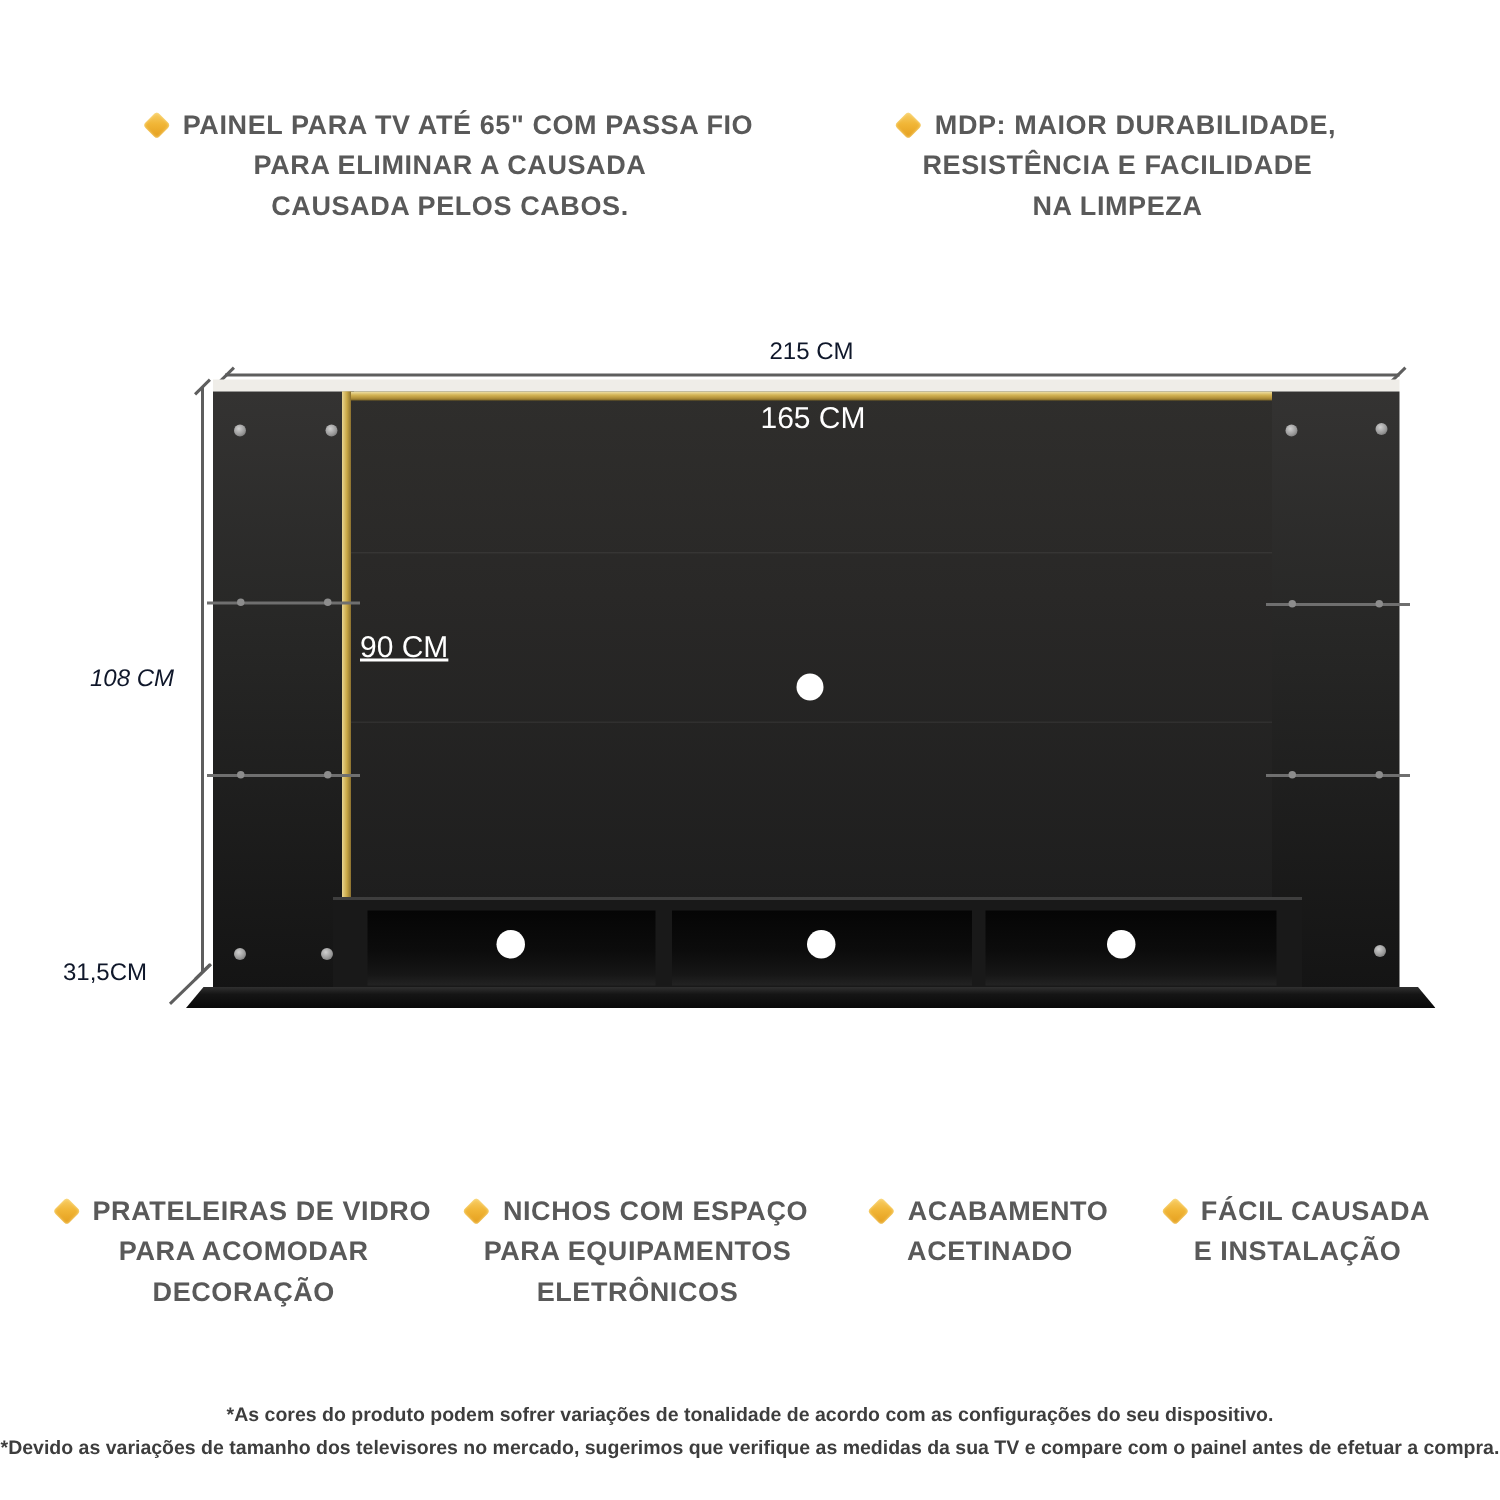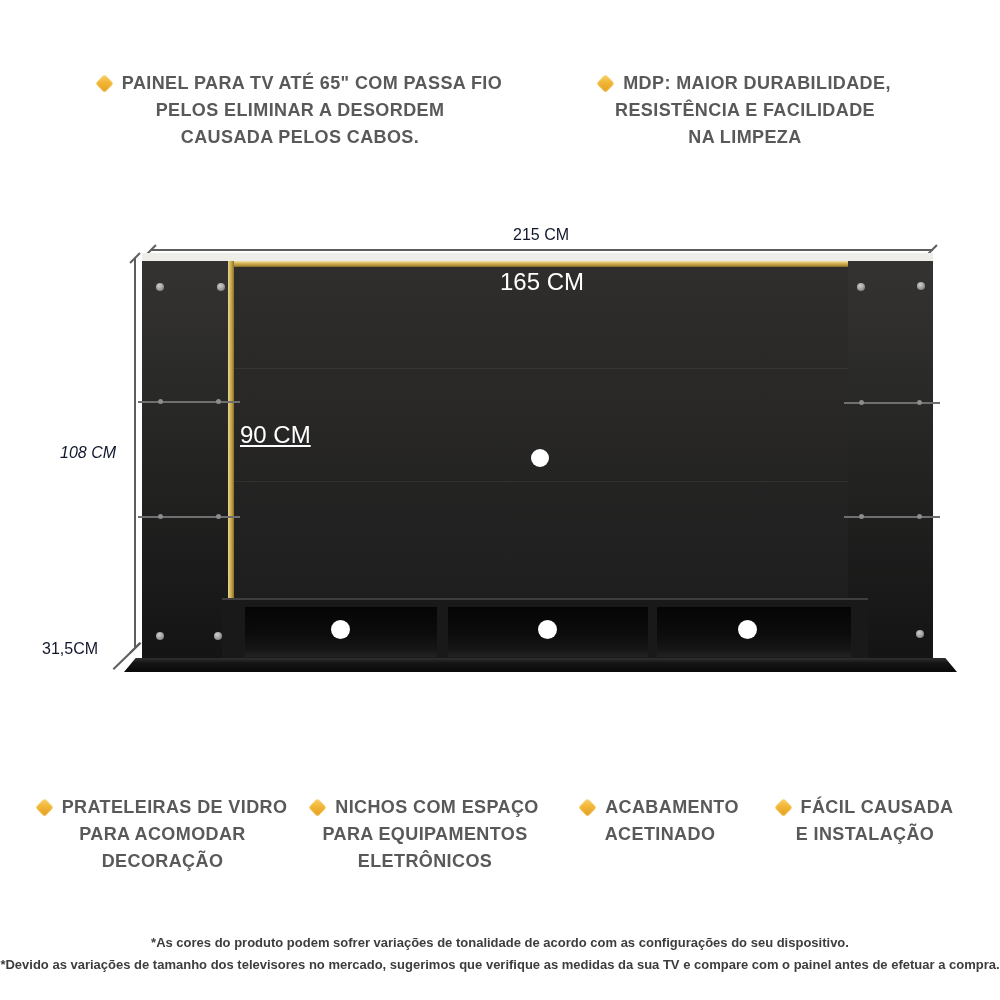--- a/index.html
+++ b/index.html
@@ -21,21 +21,21 @@
   .dim-h::before,.dim-h::after{content:'';position:absolute;width:14px;height:2px;
       background:#5e5e5e;transform:rotate(-45deg);top:0;}
   .dim-h::before{left:-6px}.dim-h::after{right:-6px}
   .dim-v{position:absolute;width:2px;background:#5e5e5e;}
   .dim-v::before,.dim-v::after{content:'';position:absolute;width:14px;height:2px;
       background:#5e5e5e;transform:rotate(-45deg);left:-6px;}
   .dim-v::before{top:-1px}.dim-v::after{bottom:-1px}
   .depth-tick{position:absolute;width:38px;height:2px;background:#5e5e5e;transform:rotate(-44deg);}
 
   
-  .panel-label{position:absolute;color:#ffffff;font-size:24px;white-space:nowrap;}
+  .panel-label{position:absolute;color:#ffffff;font-size:20px;white-space:nowrap;}
   .top-strip{position:absolute;left:142px;top:253px;width:791px;height:8px;background:#efede8;}
   .side-panel{position:absolute;top:261px;height:399px;
       background:linear-gradient(180deg,#343332 0%,#272726 40%,#141414 100%);}
   .inner-panel{position:absolute;left:234px;top:261px;width:614px;height:339px;
       background:linear-gradient(180deg,#2f2e2c 0%,#292827 40%,#1e1e1e 100%);}
   .seam{position:absolute;left:234px;width:614px;height:1px;background:rgba(255,255,255,.06);}
   .led-h{position:absolute;left:228px;top:261px;width:620px;height:6px;
       background:linear-gradient(180deg,#f0e3ab 0%,#d3b354 40%,#b1903a 75%,#7d6526 100%);}
   .led-v{position:absolute;left:228px;top:261px;width:6px;height:339px;
       background:linear-gradient(90deg,#e9d591 0%,#c8a744 55%,#8a7030 100%);}
@@ -59,21 +59,21 @@
 </head>
 <body>
 
 <div id="stage">
 
   <div class="feature" style="left:60px;top:70px;width:480px;">
     <div class="f-line f-first">
       <span class="diamond"></span>
       <span>PAINEL PARA TV ATÉ 65" COM PASSA FIO</span>
     </div>
-    <div class="f-line">PELOS ELIMINAR A DESORDEM</div>
+    <div class="f-line">PARA ELIMINAR A CAUSADA</div>
     <div class="f-line">CAUSADA PELOS CABOS.</div>
   </div>
 
   <div class="feature" style="left:560px;top:70px;width:370px;">
     <div class="f-line f-first">
       <span class="diamond"></span>
       <span>MDP: MAIOR DURABILIDADE,</span>
     </div>
     <div class="f-line">RESISTÊNCIA E FACILIDADE</div>
     <div class="f-line">NA LIMPEZA</div>

